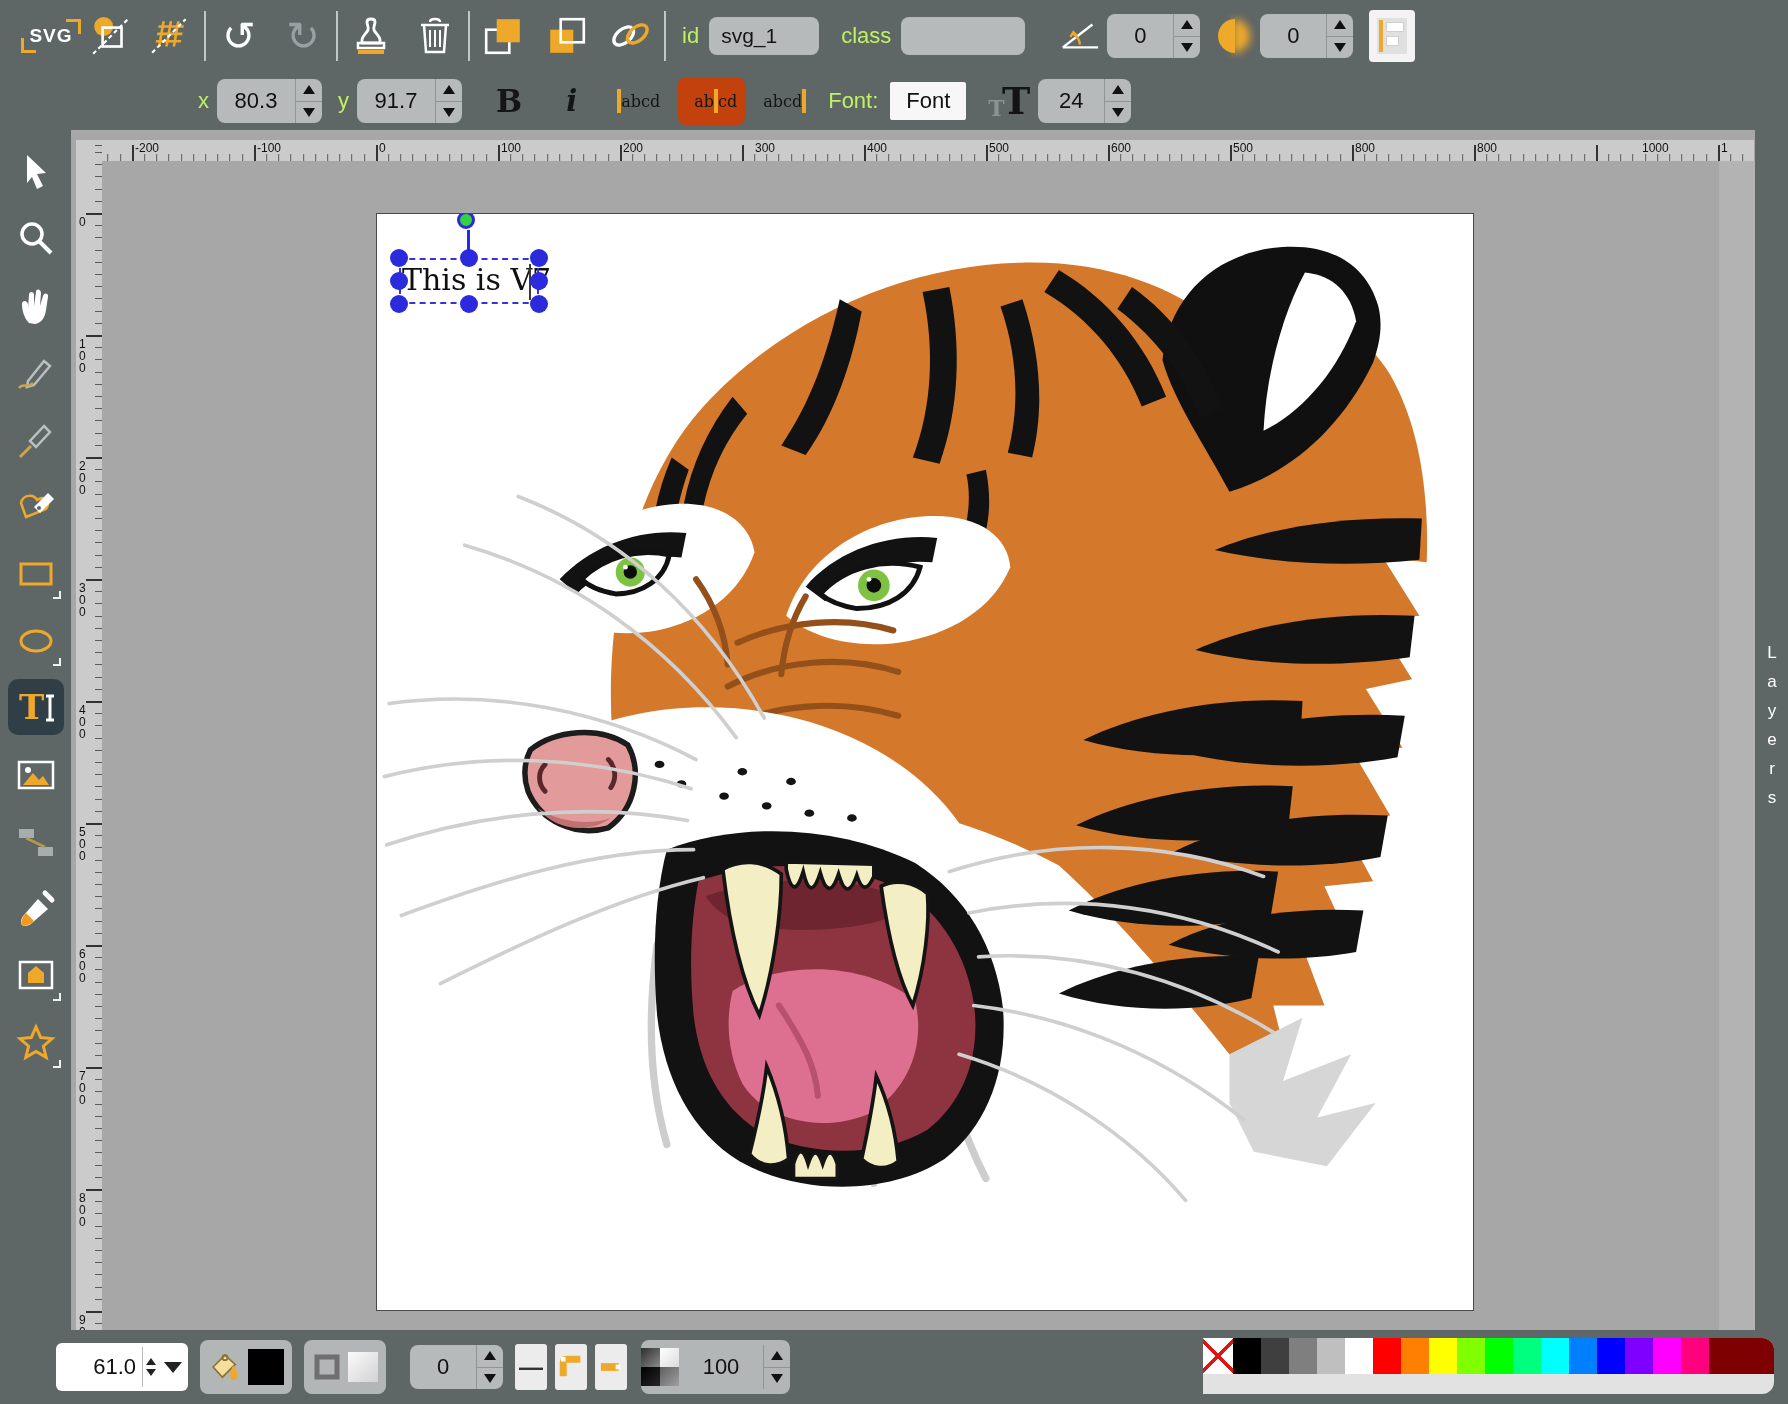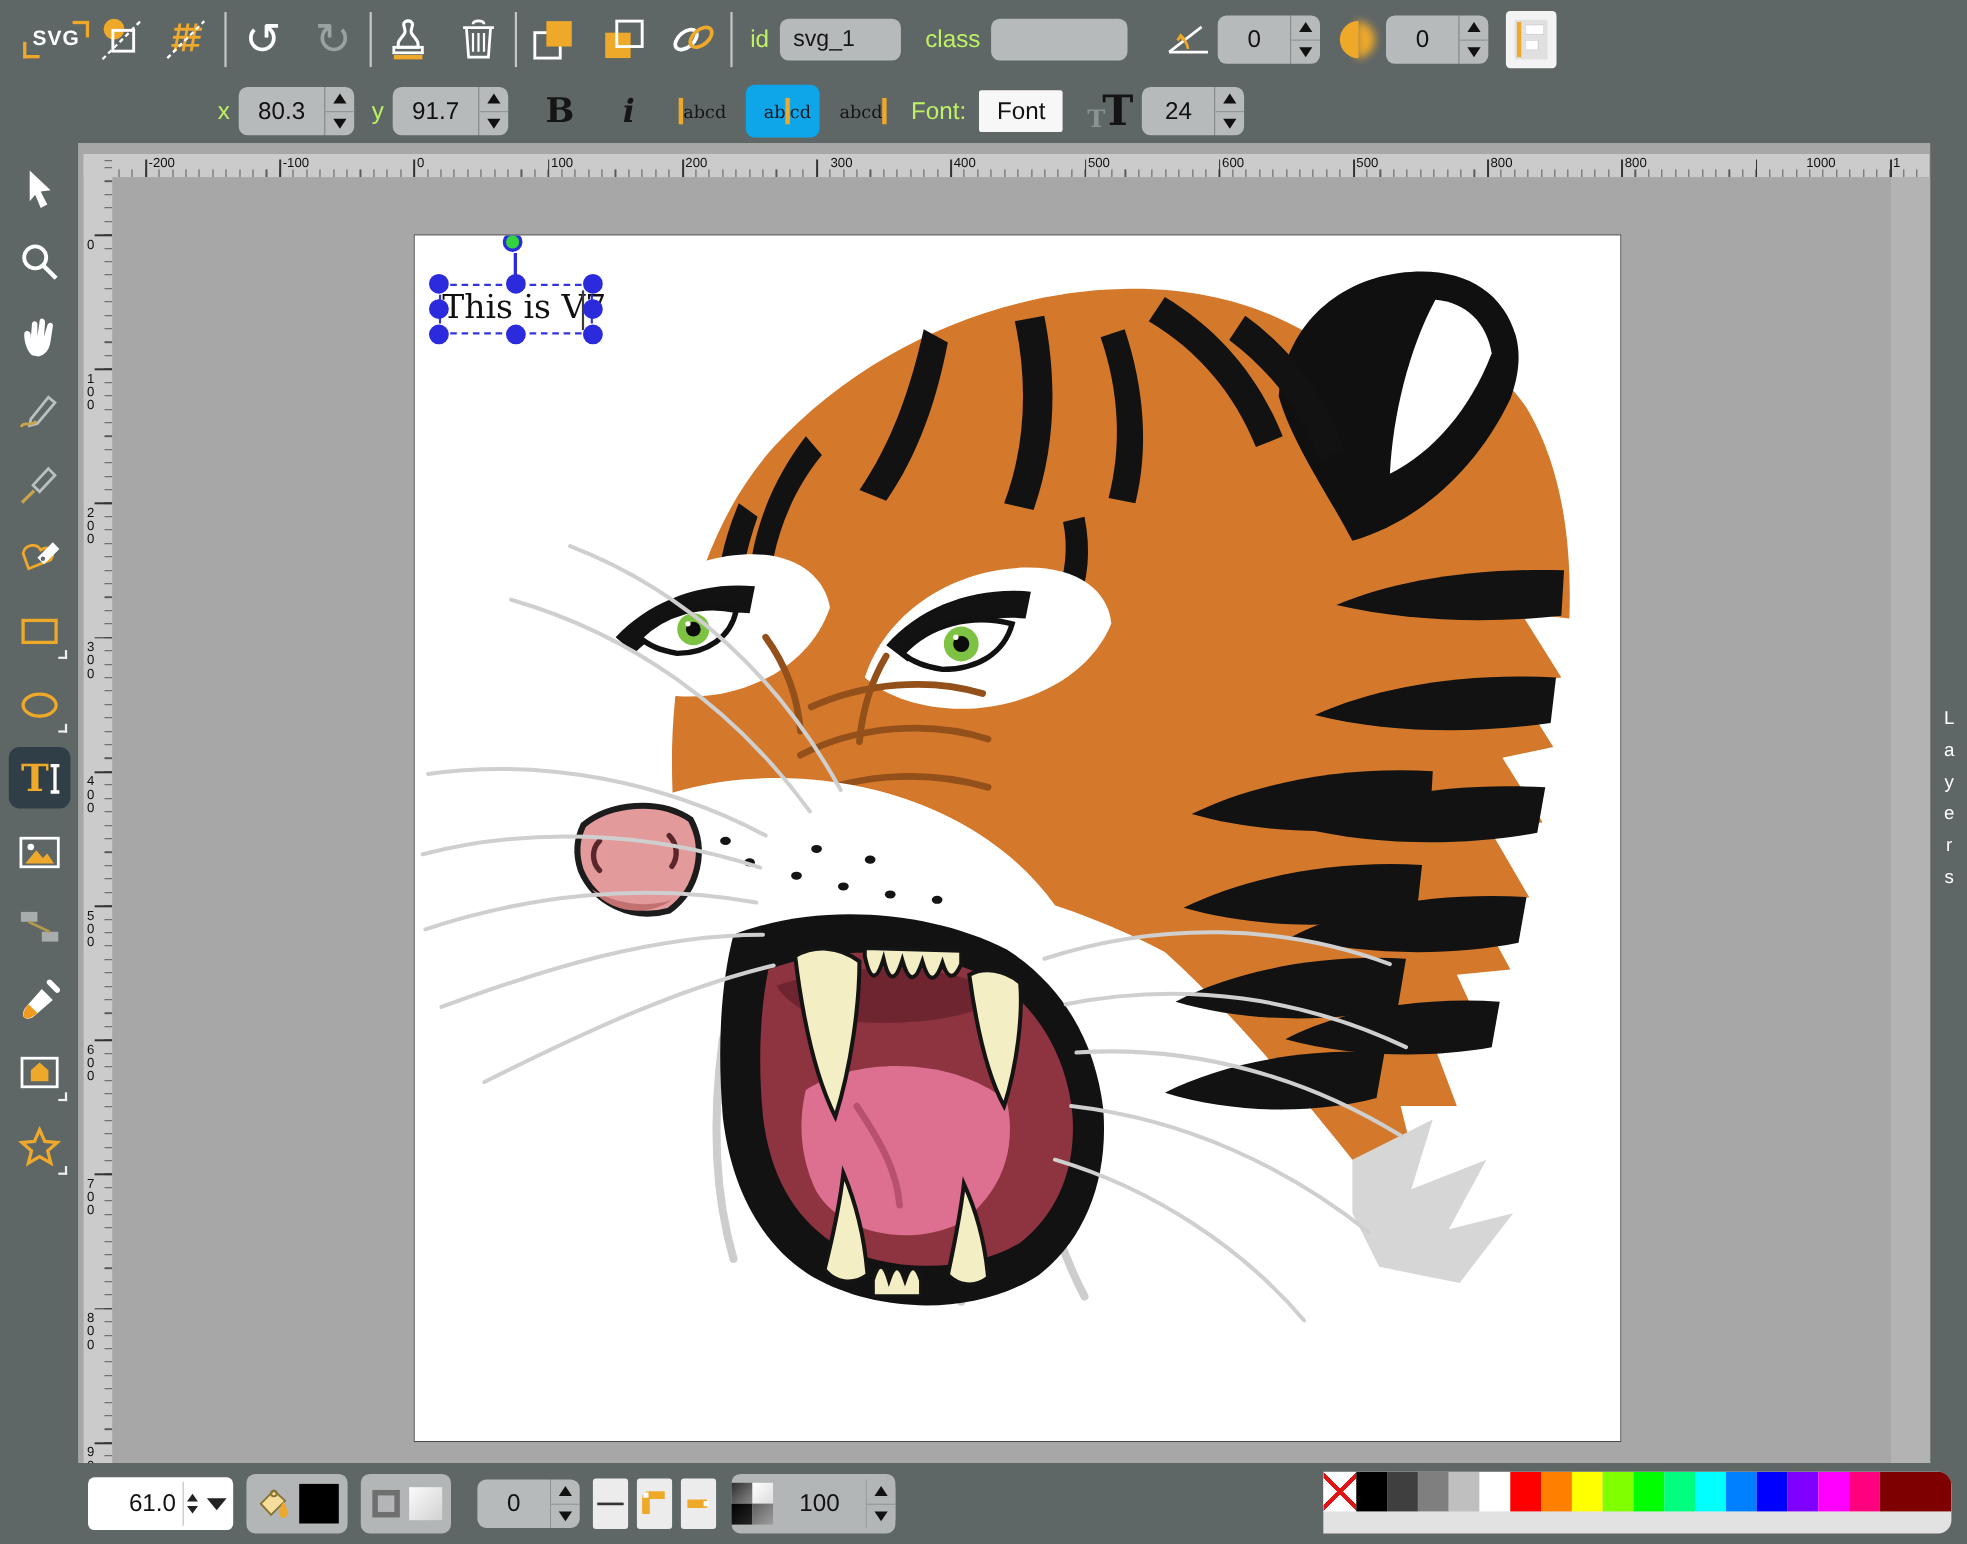--- a/index.html
+++ b/index.html
@@ -42,21 +42,21 @@
   .align-bar1,.align-bar2{position:absolute;left:9px;height:10px;background:#fff;border:1px solid #cfcfcf;}
   .align-bar1{top:4px;width:18px;}
   .align-bar2{top:18px;width:13px;}
 
   
   #topbar2{position:absolute;left:0;top:72px;width:1788px;height:58px;display:flex;align-items:center;padding-left:198px;}
   .b-glyph{font-family:"DejaVu Serif",serif;font-weight:bold;font-size:31px;color:#151515;cursor:pointer;}
   .i-glyph{font-family:"DejaVu Serif",serif;font-weight:bold;font-style:italic;font-size:29px;color:#151515;cursor:pointer;}
   .anchor-btn{display:flex;align-items:center;height:48px;padding:0 8px;border-radius:8px;cursor:pointer;
               font-family:"DejaVu Serif",serif;font-size:16px;color:#151515;}
-  .anchor-btn.sel{background:#0ea5e9;padding-left:16px;}
+  .anchor-btn.sel{background:#c2410c;padding-left:16px;}
   .ybar{display:inline-block;width:4px;height:24px;background:#efa92a;}
   .serif-btn{background:#f7f7f7;color:#111;font-size:22px;padding:6px 16px;border-radius:2px;cursor:pointer;}
   .fontsize-ic{position:relative;width:42px;height:44px;cursor:default;}
   .fs-small{position:absolute;left:0;bottom:2px;font-family:"DejaVu Serif",serif;font-weight:bold;font-size:22px;color:#8b9292;}
   .fs-big{position:absolute;right:0;bottom:0;font-family:"DejaVu Serif",serif;font-weight:bold;font-size:38px;color:#131313;}
 
   
   #toolside{position:absolute;left:0;top:130px;width:71px;height:1200px;display:flex;flex-direction:column;align-items:center;padding-top:8px;}
   .tool{position:relative;width:58px;height:67px;display:flex;align-items:center;justify-content:center;cursor:pointer;flex:none;}
   .tool.sel::before{content:"";position:absolute;left:1px;top:5px;width:56px;height:56px;background:#303f47;border-radius:10px;}
@@ -88,21 +88,21 @@
   .rot-handle{position:absolute;width:18px;height:18px;border-radius:50%;background:#35d23f;border:3px solid #2b2bdd;}
   .rot-stem{position:absolute;width:3px;background:#2b2bdd;}
   .canvas-text{position:absolute;left:25px;top:48px;font-family:"DejaVu Serif",serif;font-size:30px;color:#101010;white-space:nowrap;}
   .text-cursor{position:absolute;left:152px;top:50px;width:2px;height:36px;background:#3a3a3a;}
 
   
   #layersbar{position:absolute;right:0;top:130px;width:33px;height:1200px;background:#5e6666;display:flex;align-items:center;justify-content:center;cursor:pointer;}
   #layersbar span{writing-mode:vertical-lr;text-orientation:upright;color:#fff;font-size:17px;letter-spacing:10px;}
 
   
-  #bottombar{position:absolute;left:0;top:1330px;width:1788px;height:74px;display:flex;align-items:center;padding-left:80px;}
+  #bottombar{position:absolute;left:0;top:1330px;width:1788px;height:74px;display:flex;align-items:center;padding-left:56px;}
   .zoombox{width:132px;height:48px;background:#fff;border-radius:6px;display:flex;align-items:center;padding:0 6px;flex:none;}
   .zoom-val{flex:1;text-align:right;color:#111;font-size:22px;padding-right:6px;}
   .zoom-spincol{width:16px;height:40px;border-left:1px solid #bbb;display:flex;flex-direction:column;align-items:center;justify-content:center;gap:4px;}
   .mini-up{width:0;height:0;border-left:5px solid transparent;border-right:5px solid transparent;border-bottom:7px solid #222;}
   .mini-dn{width:0;height:0;border-left:5px solid transparent;border-right:5px solid transparent;border-top:7px solid #222;}
   .zoom-dd{margin-left:6px;width:0;height:0;border-left:9px solid transparent;border-right:9px solid transparent;border-top:11px solid #222;cursor:pointer;}
   .colorgroup{height:54px;background:#b2b6b6;border-radius:8px;display:flex;align-items:center;gap:6px;padding:0 8px;flex:none;}
   .fill-swatch{width:36px;height:36px;background:#000;}
   .stroke-swatch{width:30px;height:30px;background:linear-gradient(135deg,#fbfbfb,#d2d2d2);}
   .flatbtn{width:32px;height:46px;background:#ececec;border-radius:3px;display:flex;align-items:center;justify-content:center;

